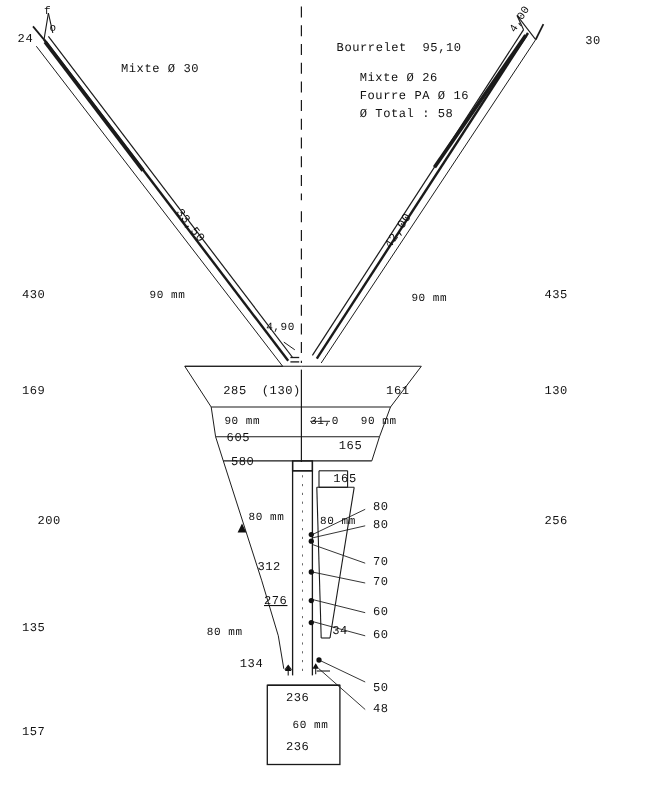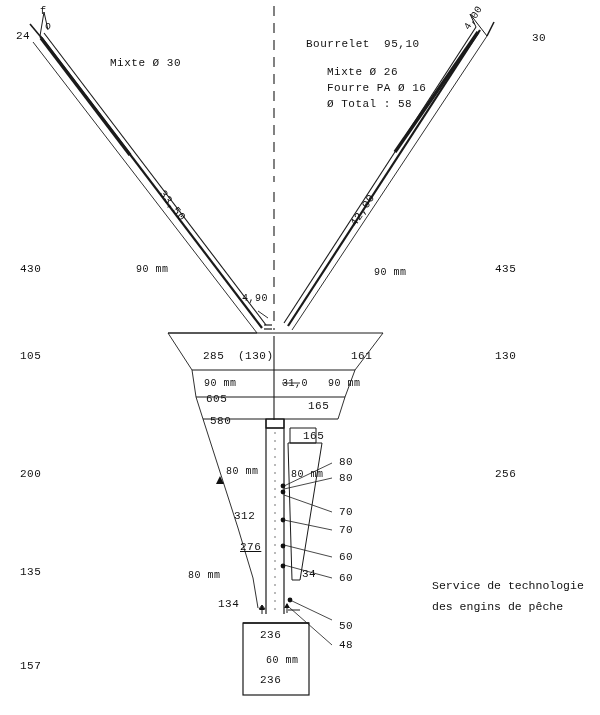--- a/index.html
+++ b/index.html
@@ -166,22 +166,22 @@
   <div class="lbl small" style="left:40px; top:6px;">f</div>
   <div class="lbl small" style="left:45px; top:21px;">o</div>
   <div class="lbl" style="left:16px; top:30px;">24</div>
   <div class="lbl small rot" style="left:462px; top:26px; transform:rotate(-58deg);">4,00</div>
   <div class="lbl" style="left:484px; top:32px;margin-left:48px;">30</div>
 
   <div class="lbl rot" style="left:166px; top:188px; transform:rotate(52deg);">33,50</div>
   <div class="lbl rot" style="left:348px; top:222px; transform:rotate(-57deg);">42,00</div>
 
   <div class="lbl" style="left:20px; top:263px;">430</div>
-  <div class="lbl" style="left:20px; top:350px;">105</div>
-  <div class="lbl" style="left:20px; top:468px;">200</div>
+  <div class="lbl" style="left:20px; top:350px;">169</div>
+  <div class="lbl" style="left:34px; top:468px;">200</div>
   <div class="lbl" style="left:20px; top:566px;">135</div>
   <div class="lbl" style="left:20px; top:660px;">157</div>
 
   <div class="lbl" style="left:495px; top:263px;">435</div>
   <div class="lbl" style="left:495px; top:350px;">130</div>
   <div class="lbl" style="left:495px; top:468px;">256</div>
 
   <div class="lbl small" style="left:136px; top:264px;">90 mm</div>
   <div class="lbl small" style="left:374px; top:267px;">90 mm</div>
   <div class="lbl small" style="left:204px; top:378px;">90 mm</div>
@@ -209,16 +209,14 @@
 
   <div class="lbl" style="left:339px; top:456px;">80</div>
   <div class="lbl" style="left:339px; top:472px;">80</div>
   <div class="lbl" style="left:339px; top:506px;">70</div>
   <div class="lbl" style="left:339px; top:524px;">70</div>
   <div class="lbl" style="left:339px; top:551px;">60</div>
   <div class="lbl" style="left:339px; top:572px;">60</div>
   <div class="lbl" style="left:339px; top:620px;">50</div>
   <div class="lbl" style="left:339px; top:639px;">48</div>
 
-  <div class="credit" style="left:432px; top:575px;">Service de technologie</div>
-  <div class="credit" style="left:432px; top:596px;">des engins de pêche</div>
 
 </div>
 
 </body></html>

